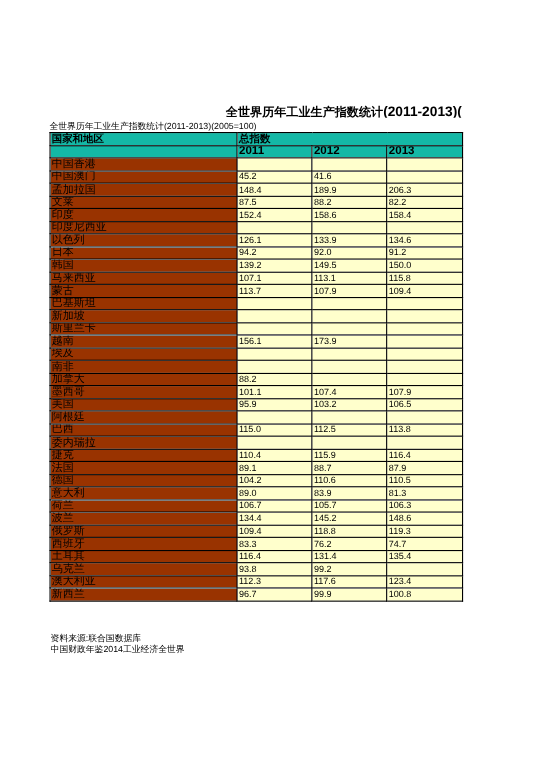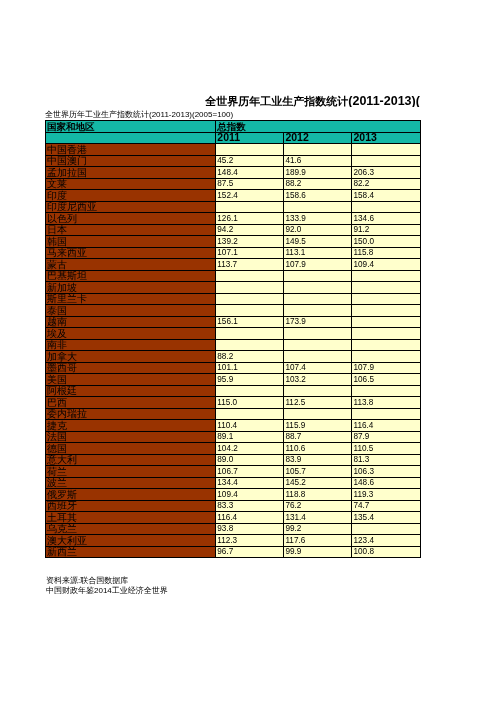--- a/index.html
+++ b/index.html
@@ -121,26 +121,20 @@
         <td class="c2 val"></td>
         <td class="c3 val"></td>
       </tr>
       <tr>
         <td class="c0 name">斯里兰卡</td>
         <td class="c1 val"></td>
         <td class="c2 val"></td>
         <td class="c3 val"></td>
       </tr>
       <tr>
-        <td class="c0 name">泰国</td>
-        <td class="c1 val"></td>
-        <td class="c2 val"></td>
-        <td class="c3 val"></td>
-      </tr>
-      <tr>
         <td class="c0 name">越南</td>
         <td class="c1 val">156.1</td>
         <td class="c2 val">173.9</td>
         <td class="c3 val"></td>
       </tr>
       <tr>
         <td class="c0 name">埃及</td>
         <td class="c1 val"></td>
         <td class="c2 val"></td>
         <td class="c3 val"></td>

